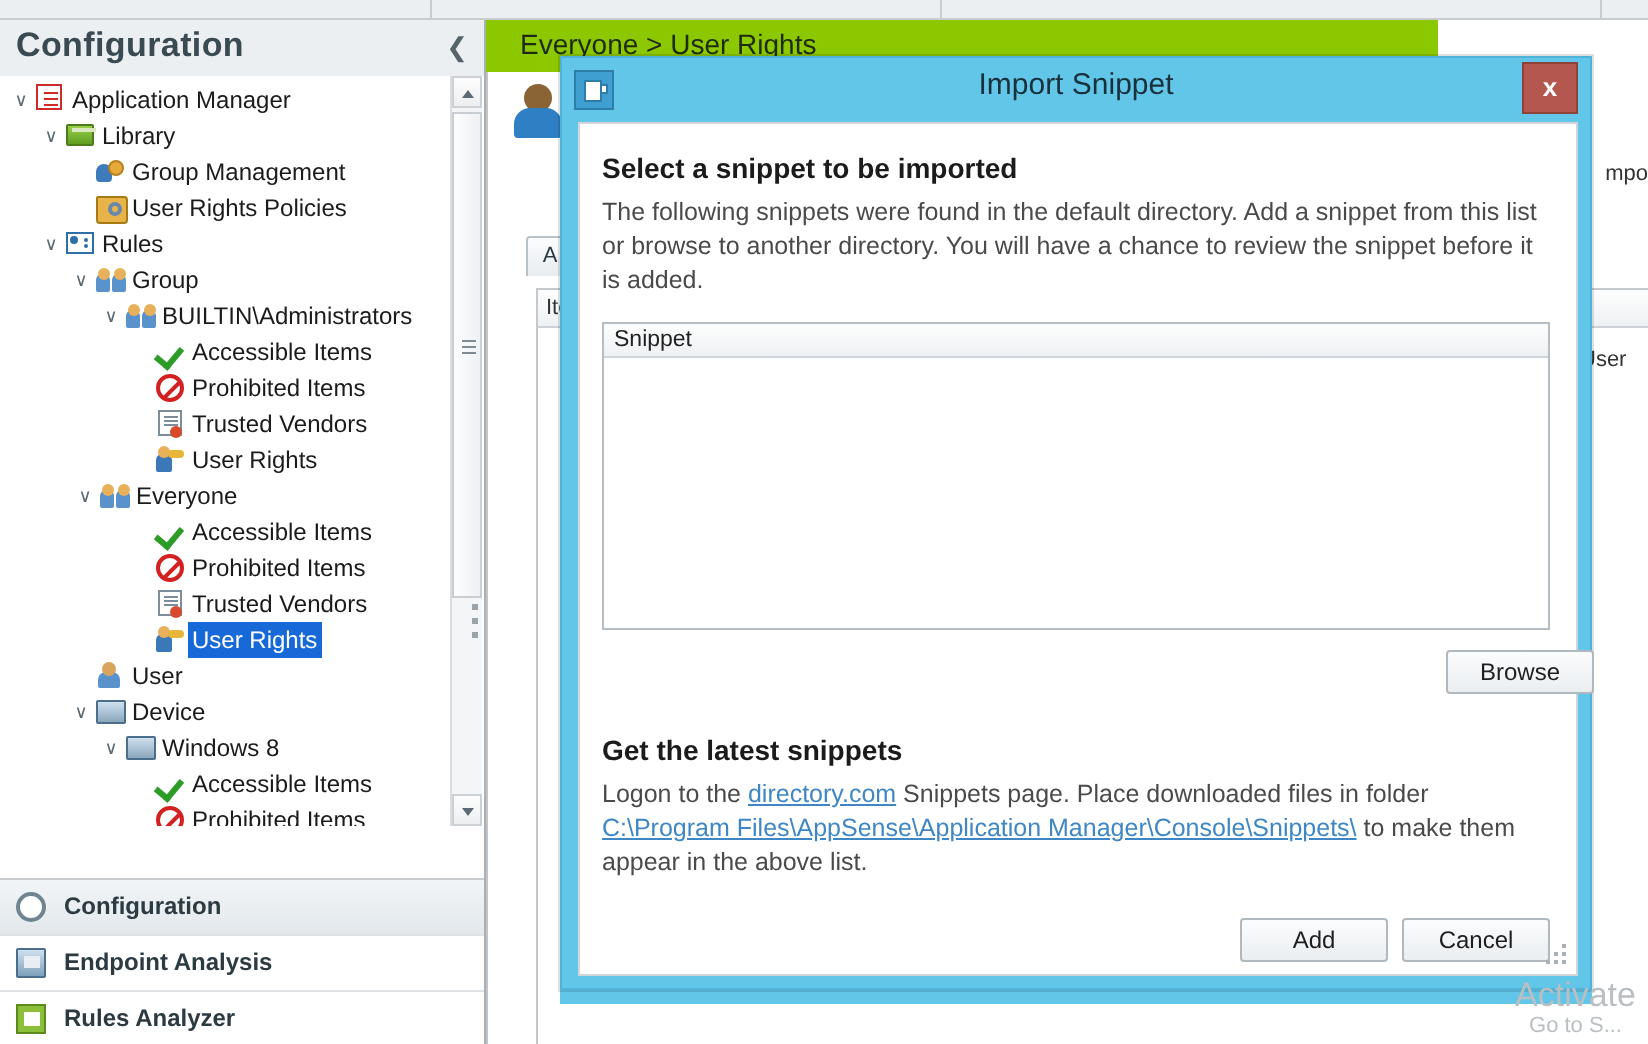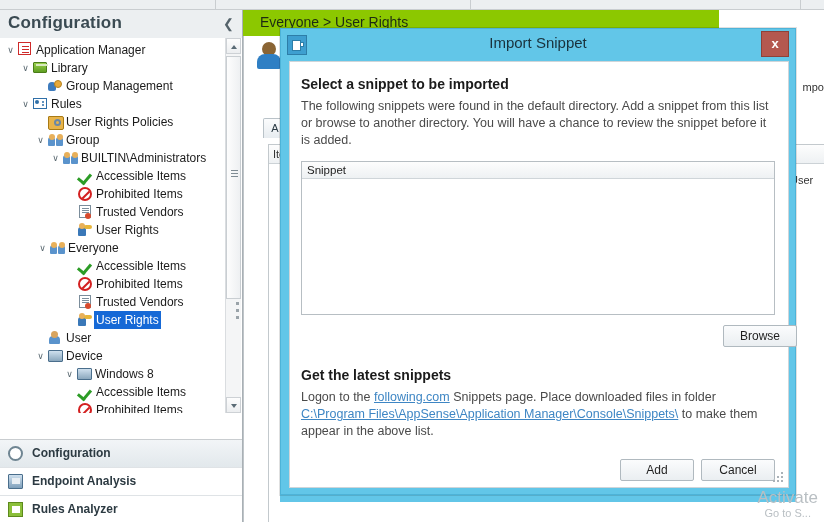--- a/index.html
+++ b/index.html
@@ -136,36 +136,36 @@
   <div id="left-header">
     <div class="title">Configuration</div>
     <div class="collapse">❮</div>
   </div>
 
   <div id="tree-wrap">
     <div id="tree">
         <div class="trow" style="padding-left: 4px;"><span class="exp">∨</span><span class="ico"><span class="ic-appman" style="position: absolute;"></span></span><span class="lbl">Application Manager</span></div>
         <div class="trow" style="padding-left: 19px;"><span class="exp">∨</span><span class="ico"><span class="ic-lib" style="position: absolute;"></span></span><span class="lbl">Library</span></div>
         <div class="trow" style="padding-left: 34px;"><span class="exp"></span><span class="ico"><span class="ic-grpmgmt" style="position: absolute;"></span></span><span class="lbl">Group Management</span></div>
+        <div class="trow" style="padding-left: 34px;"><span class="exp"></span><span class="ico"><span class="ic-urp" style="position: absolute;"></span></span><span class="lbl">User Rights Policies</span></div>
         <div class="trow" style="padding-left: 19px;"><span class="exp">∨</span><span class="ico"><span class="ic-rules" style="position: absolute;"></span></span><span class="lbl">Rules</span></div>
-        <div class="trow" style="padding-left: 34px;"><span class="exp"></span><span class="ico"><span class="ic-urp" style="position: absolute;"></span></span><span class="lbl">User Rights Policies</span></div>
         <div class="trow" style="padding-left: 34px;"><span class="exp">∨</span><span class="ico"><span class="ic-group" style="position: absolute;"></span></span><span class="lbl">Group</span></div>
         <div class="trow" style="padding-left: 49px;"><span class="exp">∨</span><span class="ico"><span class="ic-group" style="position: absolute;"></span></span><span class="lbl">BUILTIN\Administrators</span></div>
         <div class="trow" style="padding-left: 64px;"><span class="exp"></span><span class="ico"><span class="ic-check" style="position: absolute;"></span></span><span class="lbl">Accessible Items</span></div>
         <div class="trow" style="padding-left: 64px;"><span class="exp"></span><span class="ico"><span class="ic-prohib" style="position: absolute;"></span></span><span class="lbl">Prohibited Items</span></div>
         <div class="trow" style="padding-left: 64px;"><span class="exp"></span><span class="ico"><span class="ic-vendor" style="position: absolute;"></span></span><span class="lbl">Trusted Vendors</span></div>
         <div class="trow" style="padding-left: 64px;"><span class="exp"></span><span class="ico"><span class="ic-userrights" style="position: absolute;"></span><span class="ic-key"></span></span><span class="lbl">User Rights</span></div>
         <div class="trow" style="padding-left: 36px;"><span class="exp">∨</span><span class="ico"><span class="ic-group" style="position: absolute;"></span></span><span class="lbl">Everyone</span></div>
         <div class="trow" style="padding-left: 64px;"><span class="exp"></span><span class="ico"><span class="ic-check" style="position: absolute;"></span></span><span class="lbl">Accessible Items</span></div>
         <div class="trow" style="padding-left: 64px;"><span class="exp"></span><span class="ico"><span class="ic-prohib" style="position: absolute;"></span></span><span class="lbl">Prohibited Items</span></div>
         <div class="trow" style="padding-left: 64px;"><span class="exp"></span><span class="ico"><span class="ic-vendor" style="position: absolute;"></span></span><span class="lbl">Trusted Vendors</span></div>
         <div class="trow sel" style="padding-left: 64px;"><span class="exp"></span><span class="ico"><span class="ic-userrights" style="position: absolute;"></span><span class="ic-key"></span></span><span class="lbl">User Rights</span></div>
         <div class="trow" style="padding-left: 34px;"><span class="exp"></span><span class="ico"><span class="ic-user" style="position: absolute;"></span></span><span class="lbl">User</span></div>
         <div class="trow" style="padding-left: 34px;"><span class="exp">∨</span><span class="ico"><span class="ic-device" style="position: absolute;"></span></span><span class="lbl">Device</span></div>
-        <div class="trow" style="padding-left: 49px; margin-left: 14px;"><span class="exp">∨</span><span class="ico"><span class="ic-device" style="position: absolute;"></span></span><span class="lbl">Windows 8</span></div>
+        <div class="trow" style="padding-left: 49px;"><span class="exp">∨</span><span class="ico"><span class="ic-device" style="position: absolute;"></span></span><span class="lbl">Windows 8</span></div>
         <div class="trow" style="padding-left: 64px;"><span class="exp"></span><span class="ico"><span class="ic-check" style="position: absolute;"></span></span><span class="lbl">Accessible Items</span></div>
         <div class="trow" style="padding-left: 64px;"><span class="exp"></span><span class="ico"><span class="ic-prohib" style="position: absolute;"></span></span><span class="lbl">Prohibited Items</span></div>
       </div>
   </div>
 
   <div id="tree-scroll">
     <div class="sb-btn" id="sb-up">
         <span class="arr"></span>
       </div>
     <div id="sb-thumb">
@@ -235,21 +235,21 @@
 
     <div id="snippet-list">
       <div class="lhead">Snippet</div>
       <div class="lbody"></div>
     </div>
 
     <div id="browse-btn">Browse</div>
 
     <div id="sec2-title" class="h-sec">Get the latest snippets</div>
     <div id="sec2-text" class="p-sec">
-      <span>Logon to the </span><span class="lnk">following.com</span><span> Snippets page. Place downloaded files in folder </span><span class="lnk">C:\Program Files\AppSense\Application Manager\Console\Snippets\</span><span> to make them appear in the above list.</span>
+      <span>Logon to the </span><span class="lnk">directory.com</span><span> Snippets page. Place downloaded files in folder </span><span class="lnk">C:\Program Files\AppSense\Application Manager\Console\Snippets\</span><span> to make them appear in the above list.</span>
     </div>
 
     <div id="add-btn">Add</div>
     <div id="cancel-btn">Cancel</div>
 
     <div id="resize-grip">
         <i style="left: 8px; top: 0px;"></i>
         <i style="left: 4px; top: 4px;"></i>
         <i style="left: 8px; top: 4px;"></i>
         <i style="left: 0px; top: 8px;"></i>

